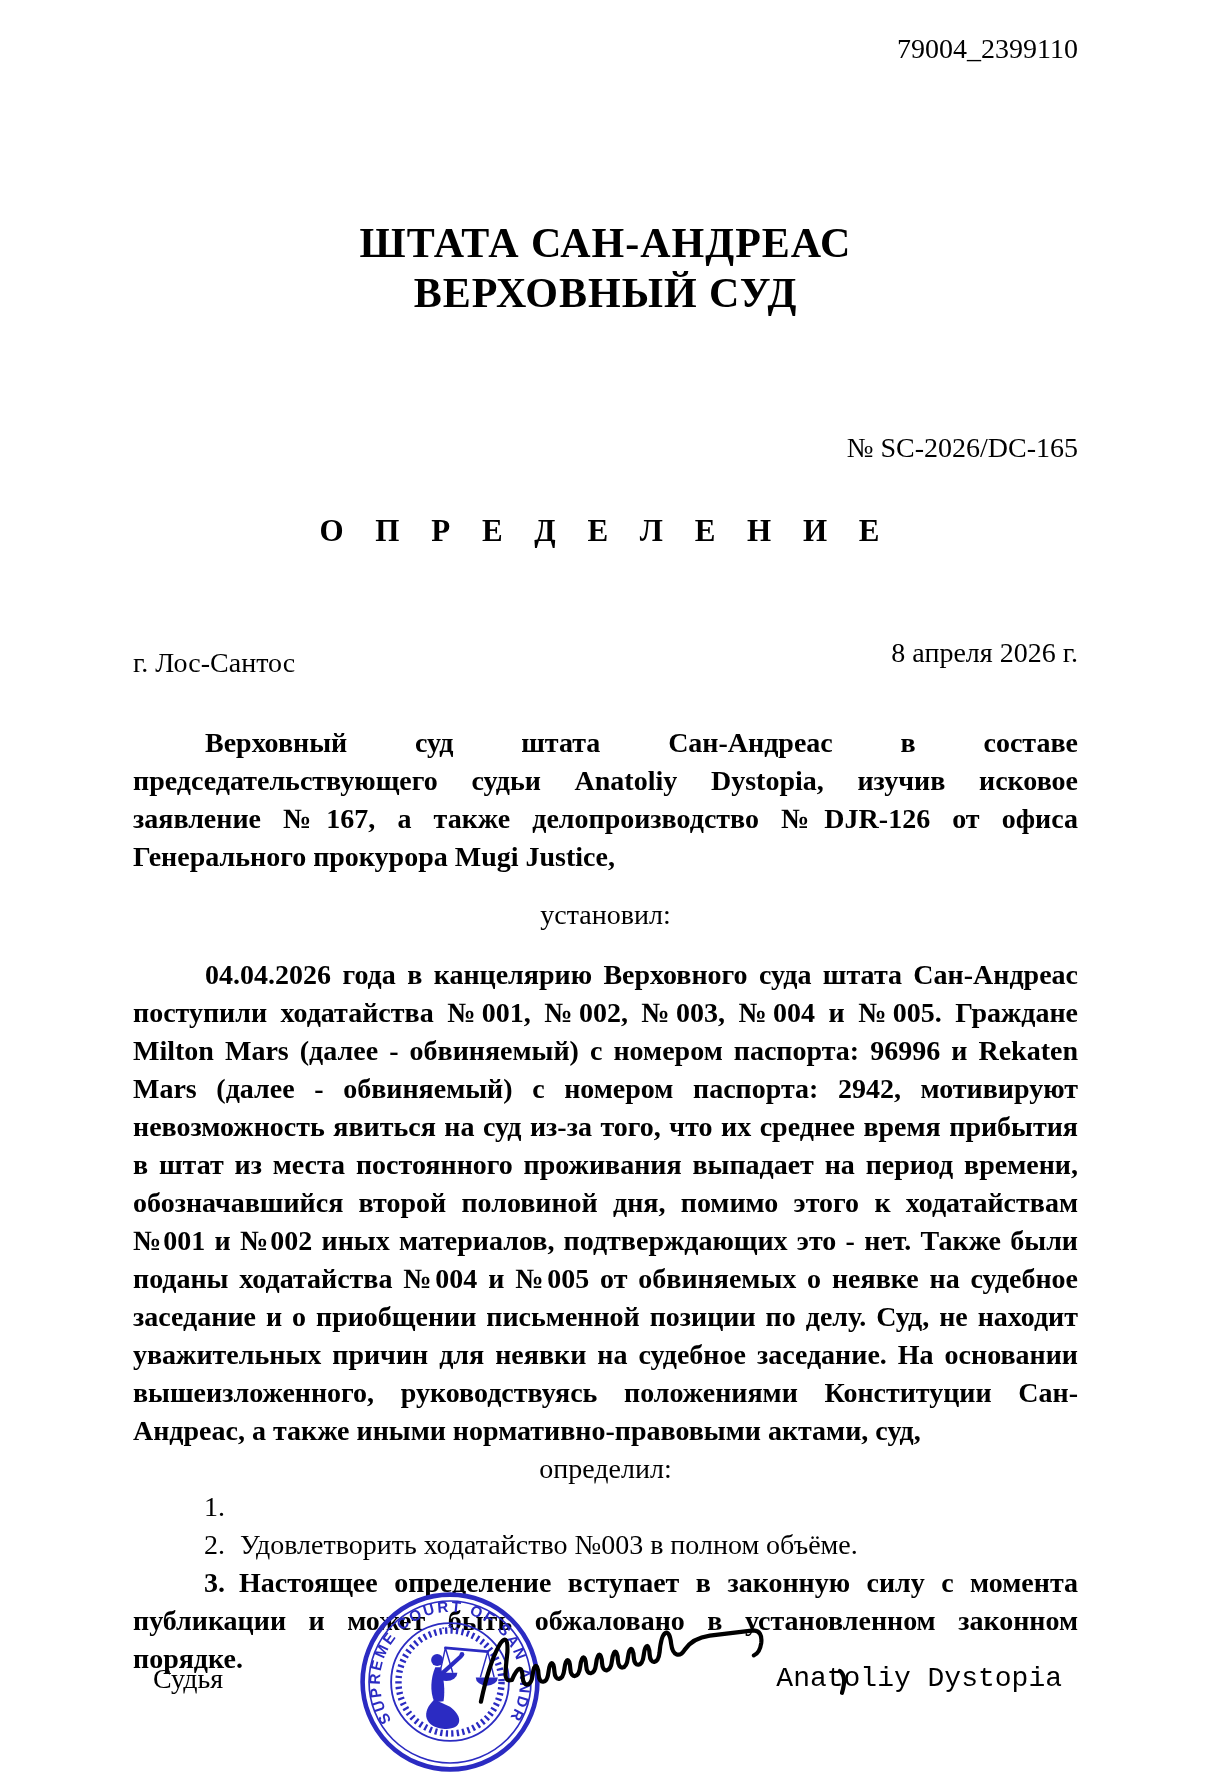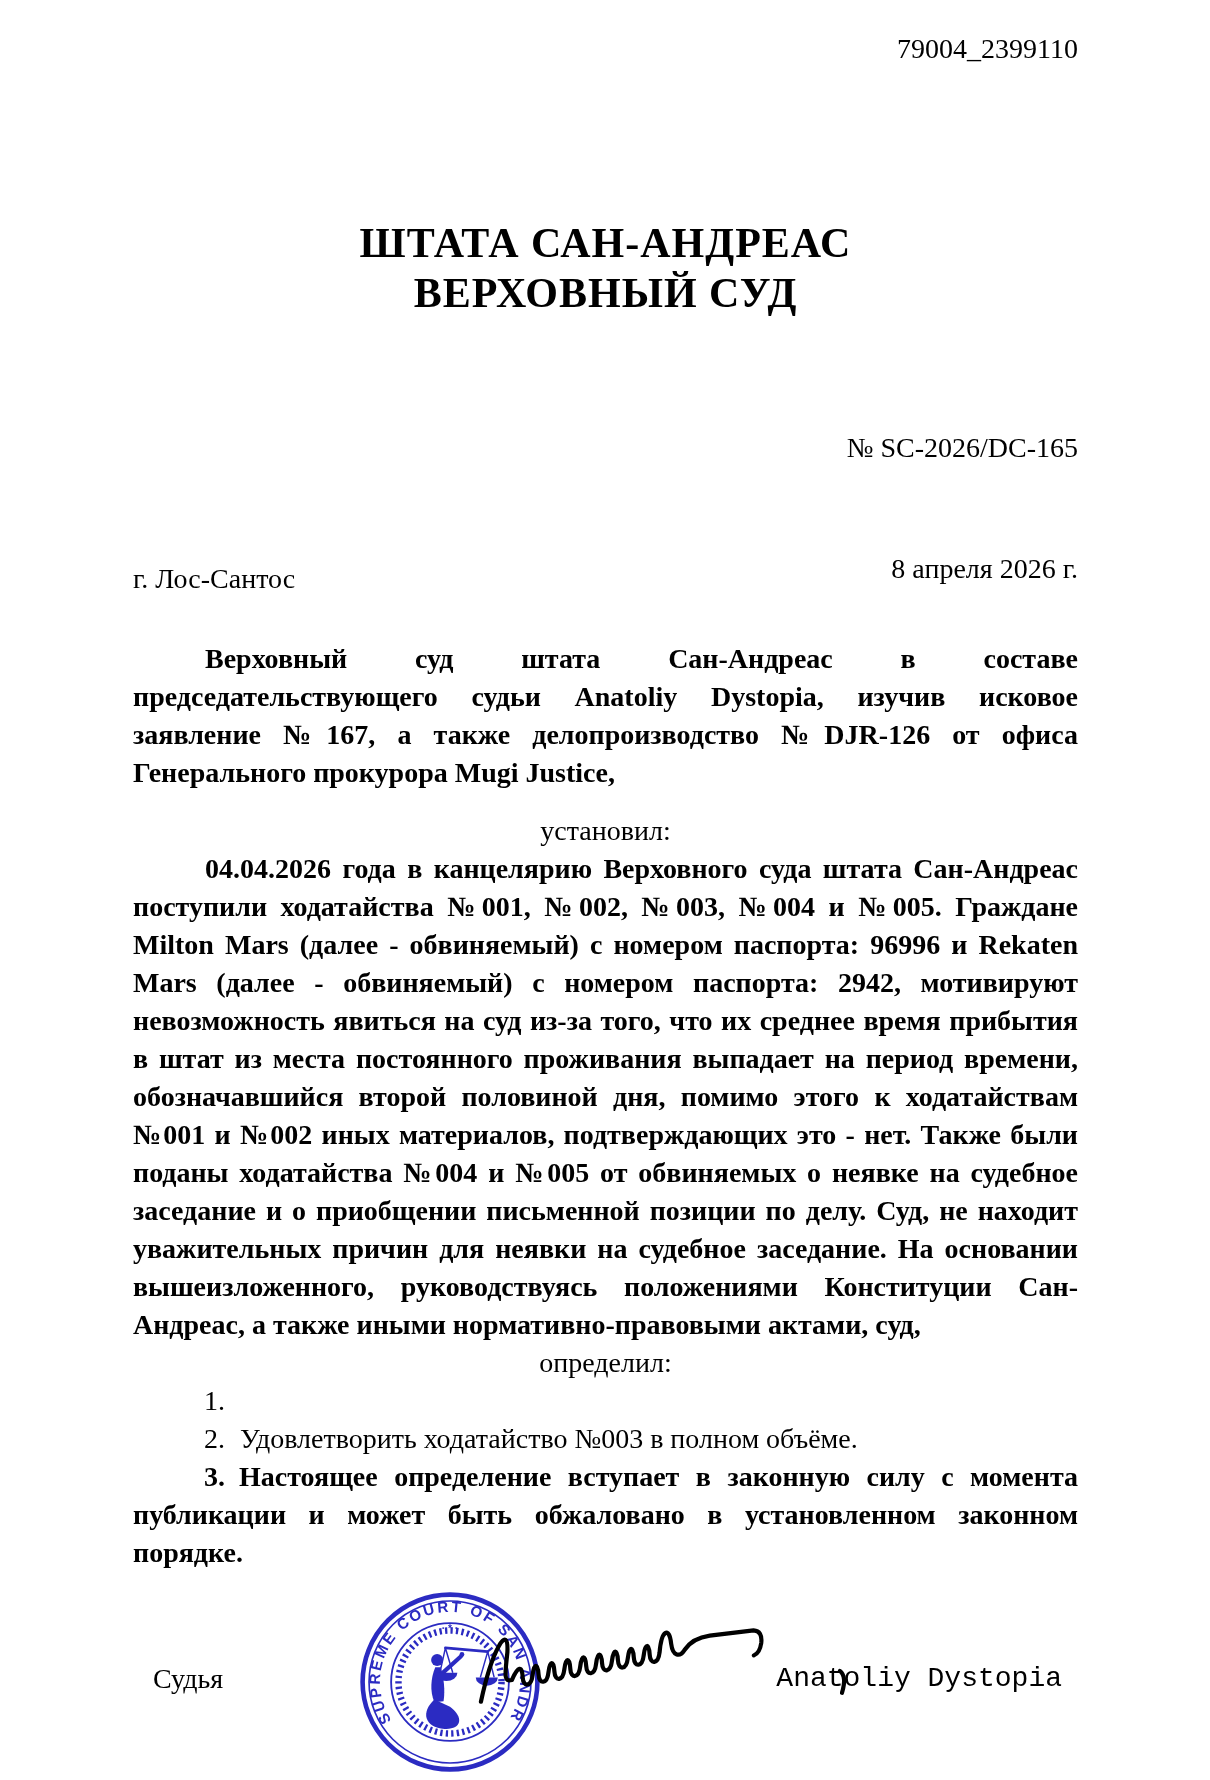--- a/index.html
+++ b/index.html
@@ -51,21 +51,21 @@
     text-indent:72px;
     font-weight:bold;
   }
   .par-intro{margin-top:42px;}
   .mid-heading{
     margin:0;
     font-size:28px;line-height:38px;
     text-align:center;
   }
   .h-established{margin-top:20px;}
-  .par-facts{}
+  .par-facts{margin-top:22px;}
   .h-ruled{margin-top:0;}
   .ruling-row{
     display:flex;
     font-size:28px;line-height:38px;
   }
   .ruling-num{margin-left:71px;width:36px;flex:0 0 36px;}
   .ruling-text{flex:1;text-align:justify;}
   .par-ruling3{text-indent:71px;}
   .par-ruling3 .r3-num{padding-right:14px;}
   .sig-block{
@@ -101,20 +101,21 @@
 
   <div class="doc-id">79004_2399110</div>
 
   <div class="court-title">
     <div>ШТАТА САН-АНДРЕАС</div>
     <div>ВЕРХОВНЫЙ СУД</div>
   </div>
 
   <div class="case-number">№ SC-2026/DC-165</div>
 
+  <div class="doc-type">О П Р Е Д Е Л Е Н И Е</div>
 
   <div class="place-date">
     <span class="place">г. Лос-Сантос</span>
     <span class="date">8 апреля 2026 г.</span>
   </div>
 
   <p class="body-par par-intro">Верховный суд штата Сан-Андреас в составе председательствующего судьи Anatoliy Dystopia, изучив исковое заявление №167, а также делопроизводство №DJR-126 от офиса Генерального прокурора Mugi Justice,</p>
 
   <p class="mid-heading h-established">установил:</p>
 

